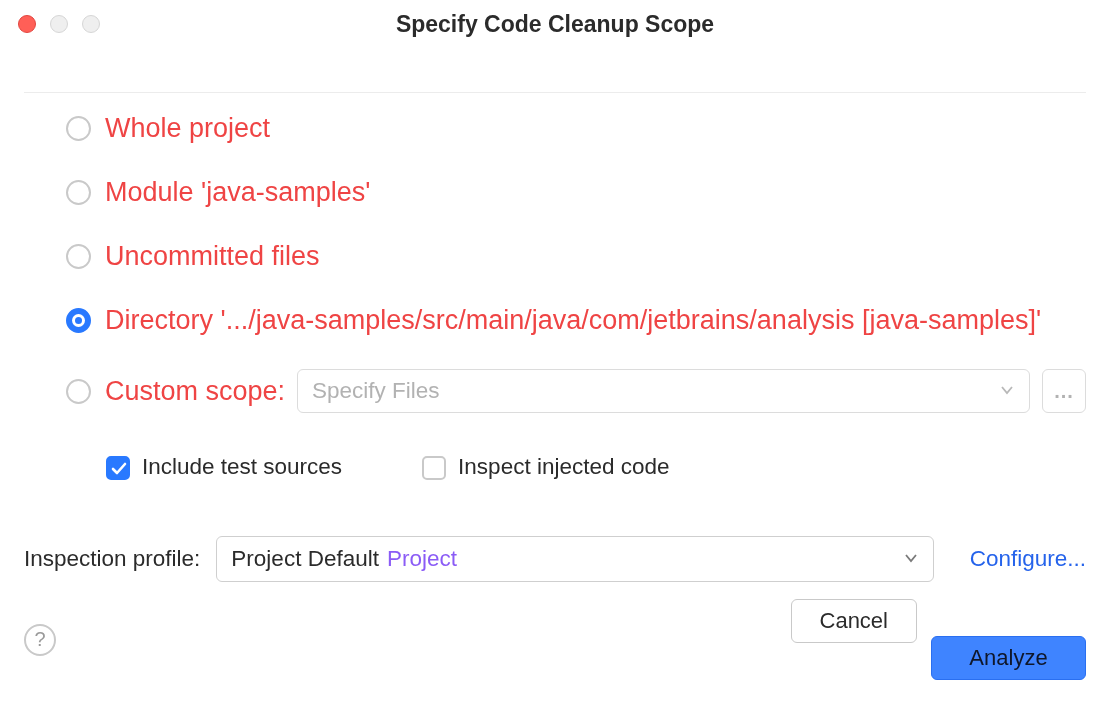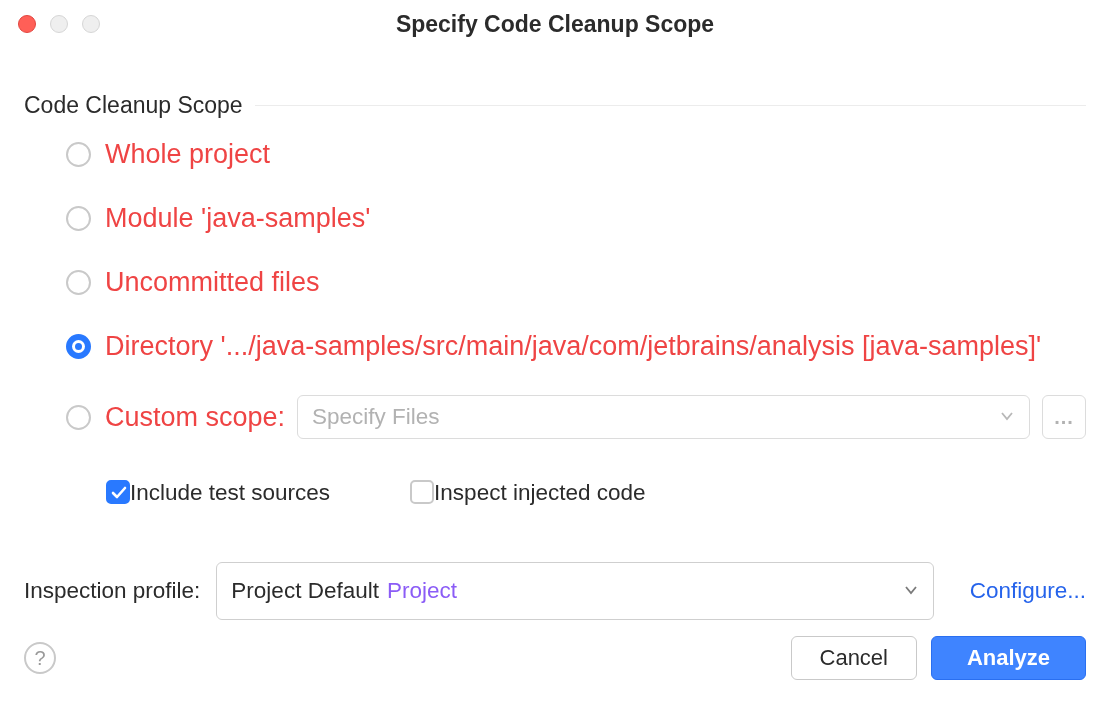--- a/index.html
+++ b/index.html
@@ -143,22 +143,22 @@
     letter-spacing: 1px;
   }
   .checkbox-row {
     display: flex;
     align-items: center;
     gap: 40px;
     margin-top: 8px;
   }
   .chk-group {
     display: flex;
-    align-items: flex-start;
-    gap: 0;
+    align-items: flex-end;
+    gap: 12px;
     padding-left: 40px;
   }
   .checkbox {
     width: 24px; height: 24px;
     border-radius: 5px;
     border: 2px solid #c9c9c9;
     background: #fff;
     flex-shrink: 0;
     position: relative;
   }
@@ -176,21 +176,21 @@
     align-items: center;
     gap: 16px;
     margin-top: 56px;
   }
   .profile-label {
     white-space: nowrap;
   }
   .profile-combo {
     border: 1.5px solid #cfcfcf;
     border-radius: 6px;
-    height: 58px;
+    height: 46px;
     flex: 1;
     display: flex;
     align-items: center;
     padding: 0 14px;
     gap: 8px;
     min-width: 0;
   }
   .profile-combo .main { color: #2b2b2b; }
   .profile-combo .sub { color: #8b5cf6; }
   .profile-combo .chev { margin-left: auto; color: #7a7a7a; }
@@ -234,44 +234,44 @@
     justify-content: center;
   }
   .btn.secondary {
     background: #fff;
     border: 1.5px solid #c9c9c9;
     color: #2b2b2b;
   }
   .btn.primary {
     background: #3f84ff;
     border: 1.5px solid #2a6ff0;
-    color: #ffffff;
-    font-weight: 700;
+    color: #0f172a;
+    font-weight: 400;
     min-width: 155px;
+    margin-top: 37px;
   }
   svg.chev-icon {
     width: 16px; height: 16px;
   }
 </style>
 </head>
 <body>
 
 <div class="window">
   <div class="titlebar">
     <div class="traffic-lights">
       <div class="traffic-light red"></div>
       <div class="traffic-light gray"></div>
       <div class="traffic-light gray"></div>
     </div>
     <div class="titlebar-title">Specify Code Cleanup Scope</div>
   </div>
 
   <div class="content">
     <div class="fieldset-title-row">
-      <div class="fieldset-title">Code Cleanup Scope</div>
       <div class="fieldset-line"></div>
     </div>
 
     <div class="options">
 
       <div class="radio-row">
         <div class="radio"></div>
         <div class="radio-label">Whole project</div>
       </div>
 

